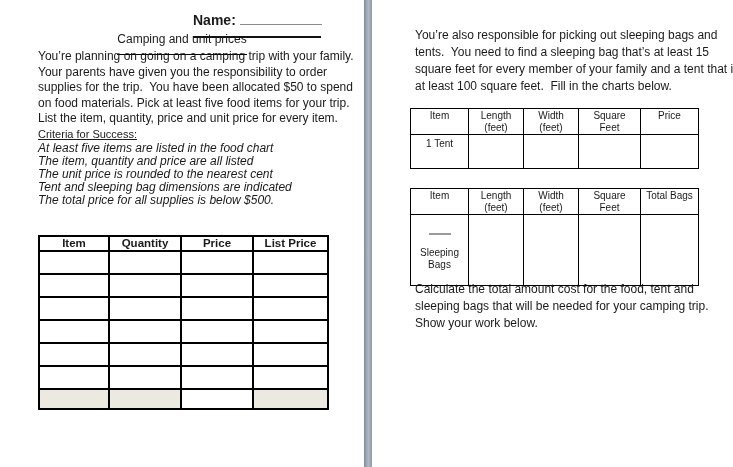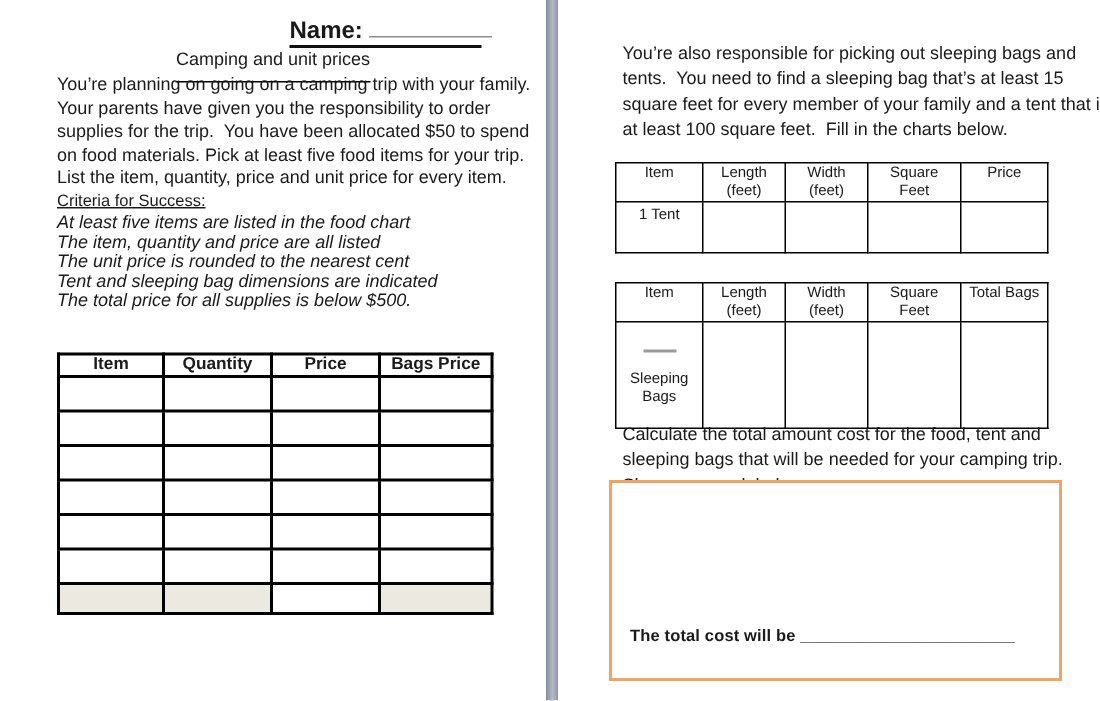--- a/index.html
+++ b/index.html
@@ -9,22 +9,22 @@
 
   .page { position:absolute; top:0; height:467px; background:#fff; }
   .page-left  { left:0;   width:364px; }
   .page-right { left:372px; width:361px; }
 
   .divider { position:absolute; left:364px; top:0; width:8px; height:467px;
              background:linear-gradient(90deg,#7f8a98 0%,#9aa3af 25%,#b3b9c3 55%,#99a2ae 88%,#8b95a3 100%); }
 
   
   .name-row { position:absolute; left:193px; top:12px; width:128px;
-              border-bottom:2px solid #111; padding-bottom:0;
-              font-size:16px; font-weight:bold; white-space:nowrap; }
+              border-bottom:2px solid #111; padding-bottom:8px;
+              font-size:14px; font-weight:bold; white-space:nowrap; }
   .name-blank { display:inline-block; width:82px; height:10px; margin-left:4px;
                 border-bottom:1px solid #8d8d8d; }
 
   .doc-title { position:absolute; left:0; top:32px; width:364px; text-align:center;
                font-size:12px; }
   .doc-title span { border-bottom:1px solid #000; padding-bottom:8px; }
 
   .para { white-space:pre; font-size:12px; }
   .intro-left  { position:absolute; left:38px; top:49px;  line-height:15.6px; }
   .criteria-head { position:absolute; left:38px; top:128px; font-size:11px;
@@ -94,21 +94,21 @@
           <col style="width:70px">
           <col style="width:72px">
           <col style="width:72px">
           <col style="width:75px">
         </colgroup>
       <tbody>
           <tr>
         <th>Item</th>
         <th>Quantity</th>
         <th>Price</th>
-        <th>Bags Price</th>
+        <th>List Price</th>
       </tr>
       <tr>
             <td></td>
             <td></td>
             <td></td>
             <td></td>
           </tr>
       <tr>
             <td></td>
             <td></td>
@@ -217,18 +217,15 @@
         <td></td>
         <td></td>
       </tr>
     </tbody>
       </table>
 
     <div class="para calc-text">Calculate the total amount cost for the food, tent and
 sleeping bags that will be needed for your camping trip.
 Show your work below.</div>
 
-    <div class="work-box">
-      <div class="total-line">The total cost will be _______________________</div>
-    </div>
   </div>
 
 </div>
 
 </body></html>

